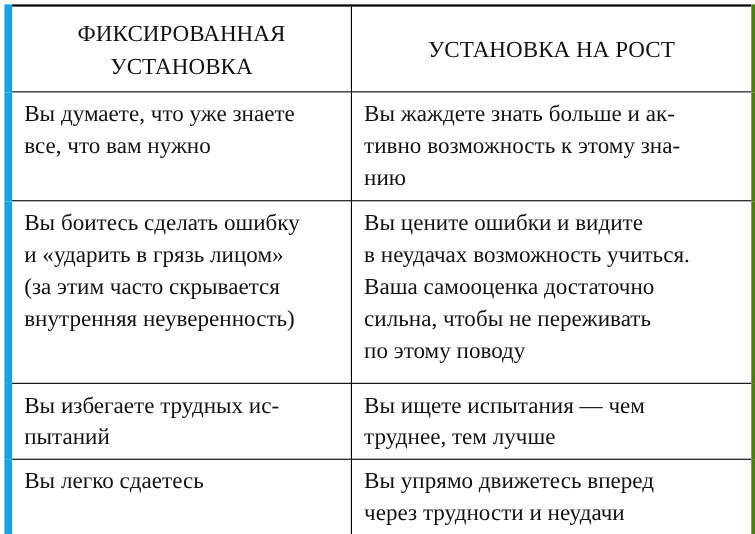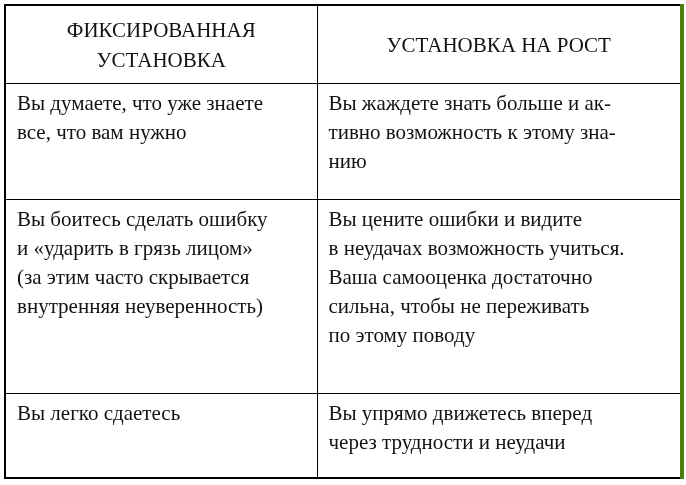--- a/index.html
+++ b/index.html
@@ -33,21 +33,21 @@
     font-size: 21px;
     font-weight: normal;
     white-space: pre-line;
     overflow: hidden;
   }
   
   .mindset-table { border: 2px solid #000000; }
   .mindset-table tr:first-child  th { border-top: 2px solid #000000; }
   .mindset-table tr:last-child   td { border-bottom: 2px solid #000000; }
   .mindset-table th:first-child,
-  .mindset-table td:first-child  { border-left: 1px solid #0ea5e9; }
+  .mindset-table td:first-child  { border-left: 7px solid #0ea5e9; }
   .mindset-table th:last-child,
   .mindset-table td:last-child   { border-right: 4px solid #4d7c0f; }
 
   .mindset-table thead th {
     text-align: center;
     vertical-align: middle;
     line-height: 30px;
     padding: 4px 10px;
     height: 69px;
   }
@@ -89,19 +89,25 @@
       <td>Вы боитесь сделать ошибку
 и «ударить в грязь лицом»
 (за этим часто скрывается
 внутренняя неуверенность)</td>
       <td>Вы цените ошибки и видите
 в неудачах возможность учиться.
 Ваша самооценка достаточно
 сильна, чтобы не переживать
 по этому поводу</td>
     </tr>
+    <tr class="row-3">
+      <td>Вы избегаете трудных ис-
+пытаний</td>
+      <td>Вы ищете испытания — чем
+труднее, тем лучше</td>
+    </tr>
     <tr class="row-4">
       <td>Вы легко сдаетесь</td>
       <td>Вы упрямо движетесь вперед
 через трудности и неудачи</td>
     </tr>
   </tbody>
 </table>
 
 </body></html>

